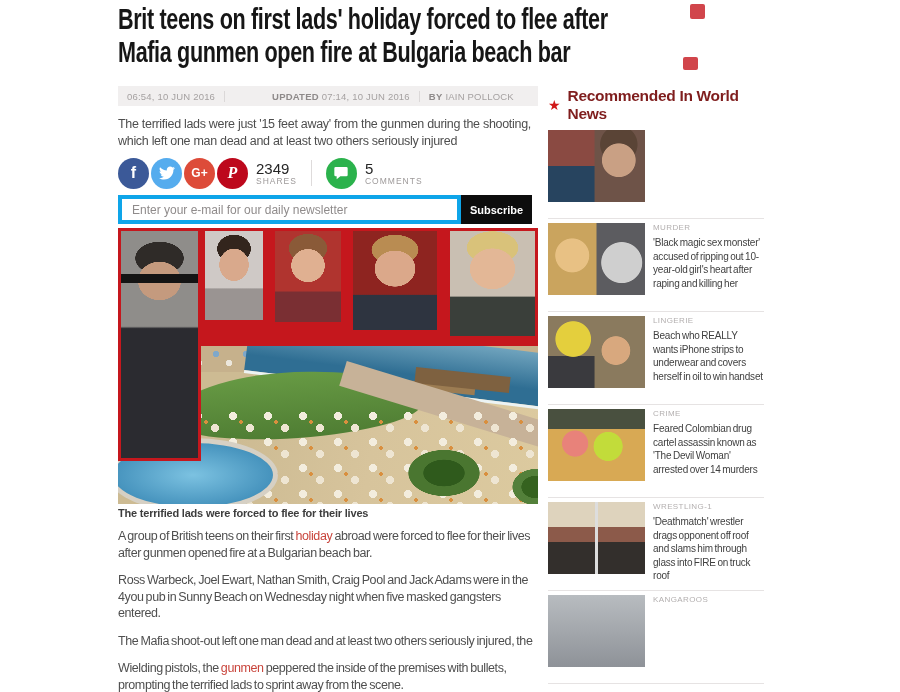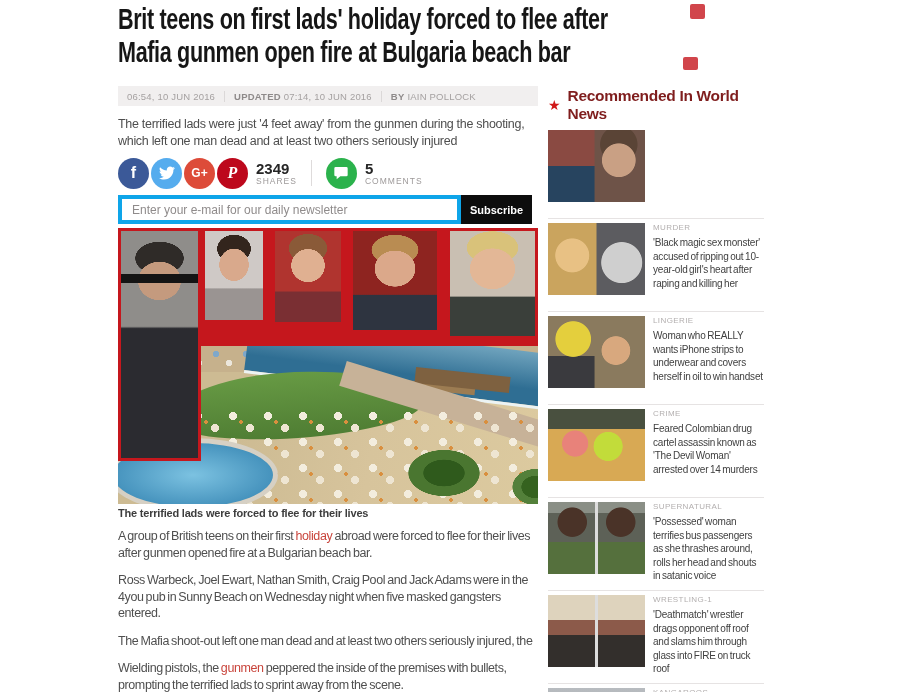--- a/index.html
+++ b/index.html
@@ -30,21 +30,21 @@
   .share-row { position:absolute; left:118px; top:156px; height:34px; display:flex; align-items:center; }
   .sbtn { width:31px; height:31px; border-radius:50%; margin-right:2px; display:flex;
           align-items:center; justify-content:center; color:#fff; font-weight:bold;
           font-size:16px; text-decoration:none; cursor:pointer; }
   .fb { background:#3b5998; }
   .tw { background:#55acee; }
   .gp { background:#dd4b39; font-size:12px; }
   .pi { background:#bd081c; font-family:"Liberation Serif", serif; font-style:italic; }
   .cm { background:#2bb24c; margin-left:0; }
   .share-count { margin:0 10px 0 6px; }
-  .share-count .cnt { font-size:15px; font-weight:bold; color:#262626; line-height:15px; }
+  .share-count .cnt { font-size:15px; font-weight:normal; color:#262626; line-height:15px; }
   .share-count .lbl { font-size:8.5px; color:#9d9999; letter-spacing:1px; }
   .vdiv { width:1px; height:26px; background:#dedbdb; margin:0 14px 0 4px; }
 
   
   .newsletter { position:absolute; left:118px; top:195px; width:414px; height:29px; display:flex; }
   .nl-input { flex:1; height:29px; border:4px solid #0ea5e9; padding:0 10px; font-size:12px;
               color:#555; font-family:"Liberation Sans", sans-serif; outline:none; }
   .nl-input::placeholder { color:#8f8b8b; }
   .nl-btn { width:71px; height:29px; background:#0d0d0d; color:#fff; border:none;
             font-size:11px; font-weight:bold; font-family:"Liberation Sans", sans-serif; cursor:pointer; }
@@ -169,26 +169,26 @@
   <h1 class="headline">
       <span class="hl-line">Brit teens on first lads' holiday forced to flee after</span>
       <span class="hl-line">Mafia gunmen open fire at Bulgaria beach bar</span>
     </h1>
   <div class="hl-mark m1"></div>
   <div class="hl-mark m2"></div>
 
   <div class="meta-bar">
     <span>06:54, 10 JUN 2016</span>
     <span class="meta-sep"></span>
-    <span><b style="margin-right: 3px;">UPDATED</b><span>07:14, 10 JUN 2016</span></span>
+    <span><b style="margin-right: 3px; margin-left: 38px;">UPDATED</b><span>07:14, 10 JUN 2016</span></span>
     <span class="meta-sep"></span>
     <span><b style="margin-right: 3px;">BY</b><span>IAIN POLLOCK</span></span>
   </div>
 
-  <p class="standfirst">The terrified lads were just '4 feet away' from the gunmen during the shooting, which left one man dead and at least two others seriously injured</p>
+  <p class="standfirst">The terrified lads were just '15 feet away' from the gunmen during the shooting, which left one man dead and at least two others seriously injured</p>
 
   <div class="share-row">
     <a class="sbtn fb">
         <span>f</span>
       </a>
     <a class="sbtn tw">
         <svg width="16" height="16" viewBox="0 0 24 24" fill="#fff">
           <path d="M23.9 4.6c-.9.4-1.8.7-2.8.8 1-.6 1.8-1.6 2.2-2.7-1 .6-2 1-3.1 1.2-.9-1-2.2-1.6-3.6-1.6-2.7 0-4.9 2.2-4.9 4.9 0 .4 0 .8.1 1.1C7.7 8.1 4.1 6.1 1.6 3.2c-.4.7-.7 1.6-.7 2.5 0 1.7.9 3.2 2.2 4.1-.8 0-1.6-.2-2.2-.6v.1c0 2.4 1.7 4.4 3.9 4.8-.4.1-.8.2-1.3.2-.3 0-.6 0-.9-.1.6 2 2.4 3.4 4.6 3.4-1.7 1.3-3.8 2.1-6.1 2.1H0c2.2 1.4 4.8 2.2 7.6 2.2 9 0 14-7.5 14-14v-.6c1-.7 1.8-1.6 2.3-2.7z"></path>
         </svg>
       </a>
@@ -271,38 +271,31 @@
           <div class="rec-thumb thumb-2"></div>
           <div class="rec-text">
             <div class="rec-tag">MURDER</div>
             <div class="rec-title">'Black magic sex monster' accused of ripping out 10-year-old girl's heart after raping and killing her</div>
           </div>
         </div>
         <div class="rec-item">
           <div class="rec-thumb thumb-3"></div>
           <div class="rec-text">
             <div class="rec-tag">LINGERIE</div>
-            <div class="rec-title">Woman who REALLY wants iPhone strips to underwear and covers herself in oil to win handset</div>
+            <div class="rec-title">Beach who REALLY wants iPhone strips to underwear and covers herself in oil to win handset</div>
           </div>
         </div>
         <div class="rec-item">
           <div class="rec-thumb thumb-4"></div>
           <div class="rec-text">
             <div class="rec-tag">CRIME</div>
             <div class="rec-title">Feared Colombian drug cartel assassin known as 'The Devil Woman' arrested over 14 murders</div>
           </div>
         </div>
         <div class="rec-item">
-          <div class="rec-thumb thumb-5"></div>
-          <div class="rec-text">
-            <div class="rec-tag">SUPERNATURAL</div>
-            <div class="rec-title">'Possessed' woman terrifies bus passengers as she thrashes around, rolls her head and shouts in satanic voice</div>
-          </div>
-        </div>
-        <div class="rec-item">
           <div class="rec-thumb thumb-6"></div>
           <div class="rec-text">
             <div class="rec-tag">WRESTLING-1</div>
             <div class="rec-title">'Deathmatch' wrestler drags opponent off roof and slams him through glass into FIRE on truck roof</div>
           </div>
         </div>
         <div class="rec-item">
           <div class="rec-thumb thumb-7"></div>
           <div class="rec-text">
             <div class="rec-tag">KANGAROOS</div>

